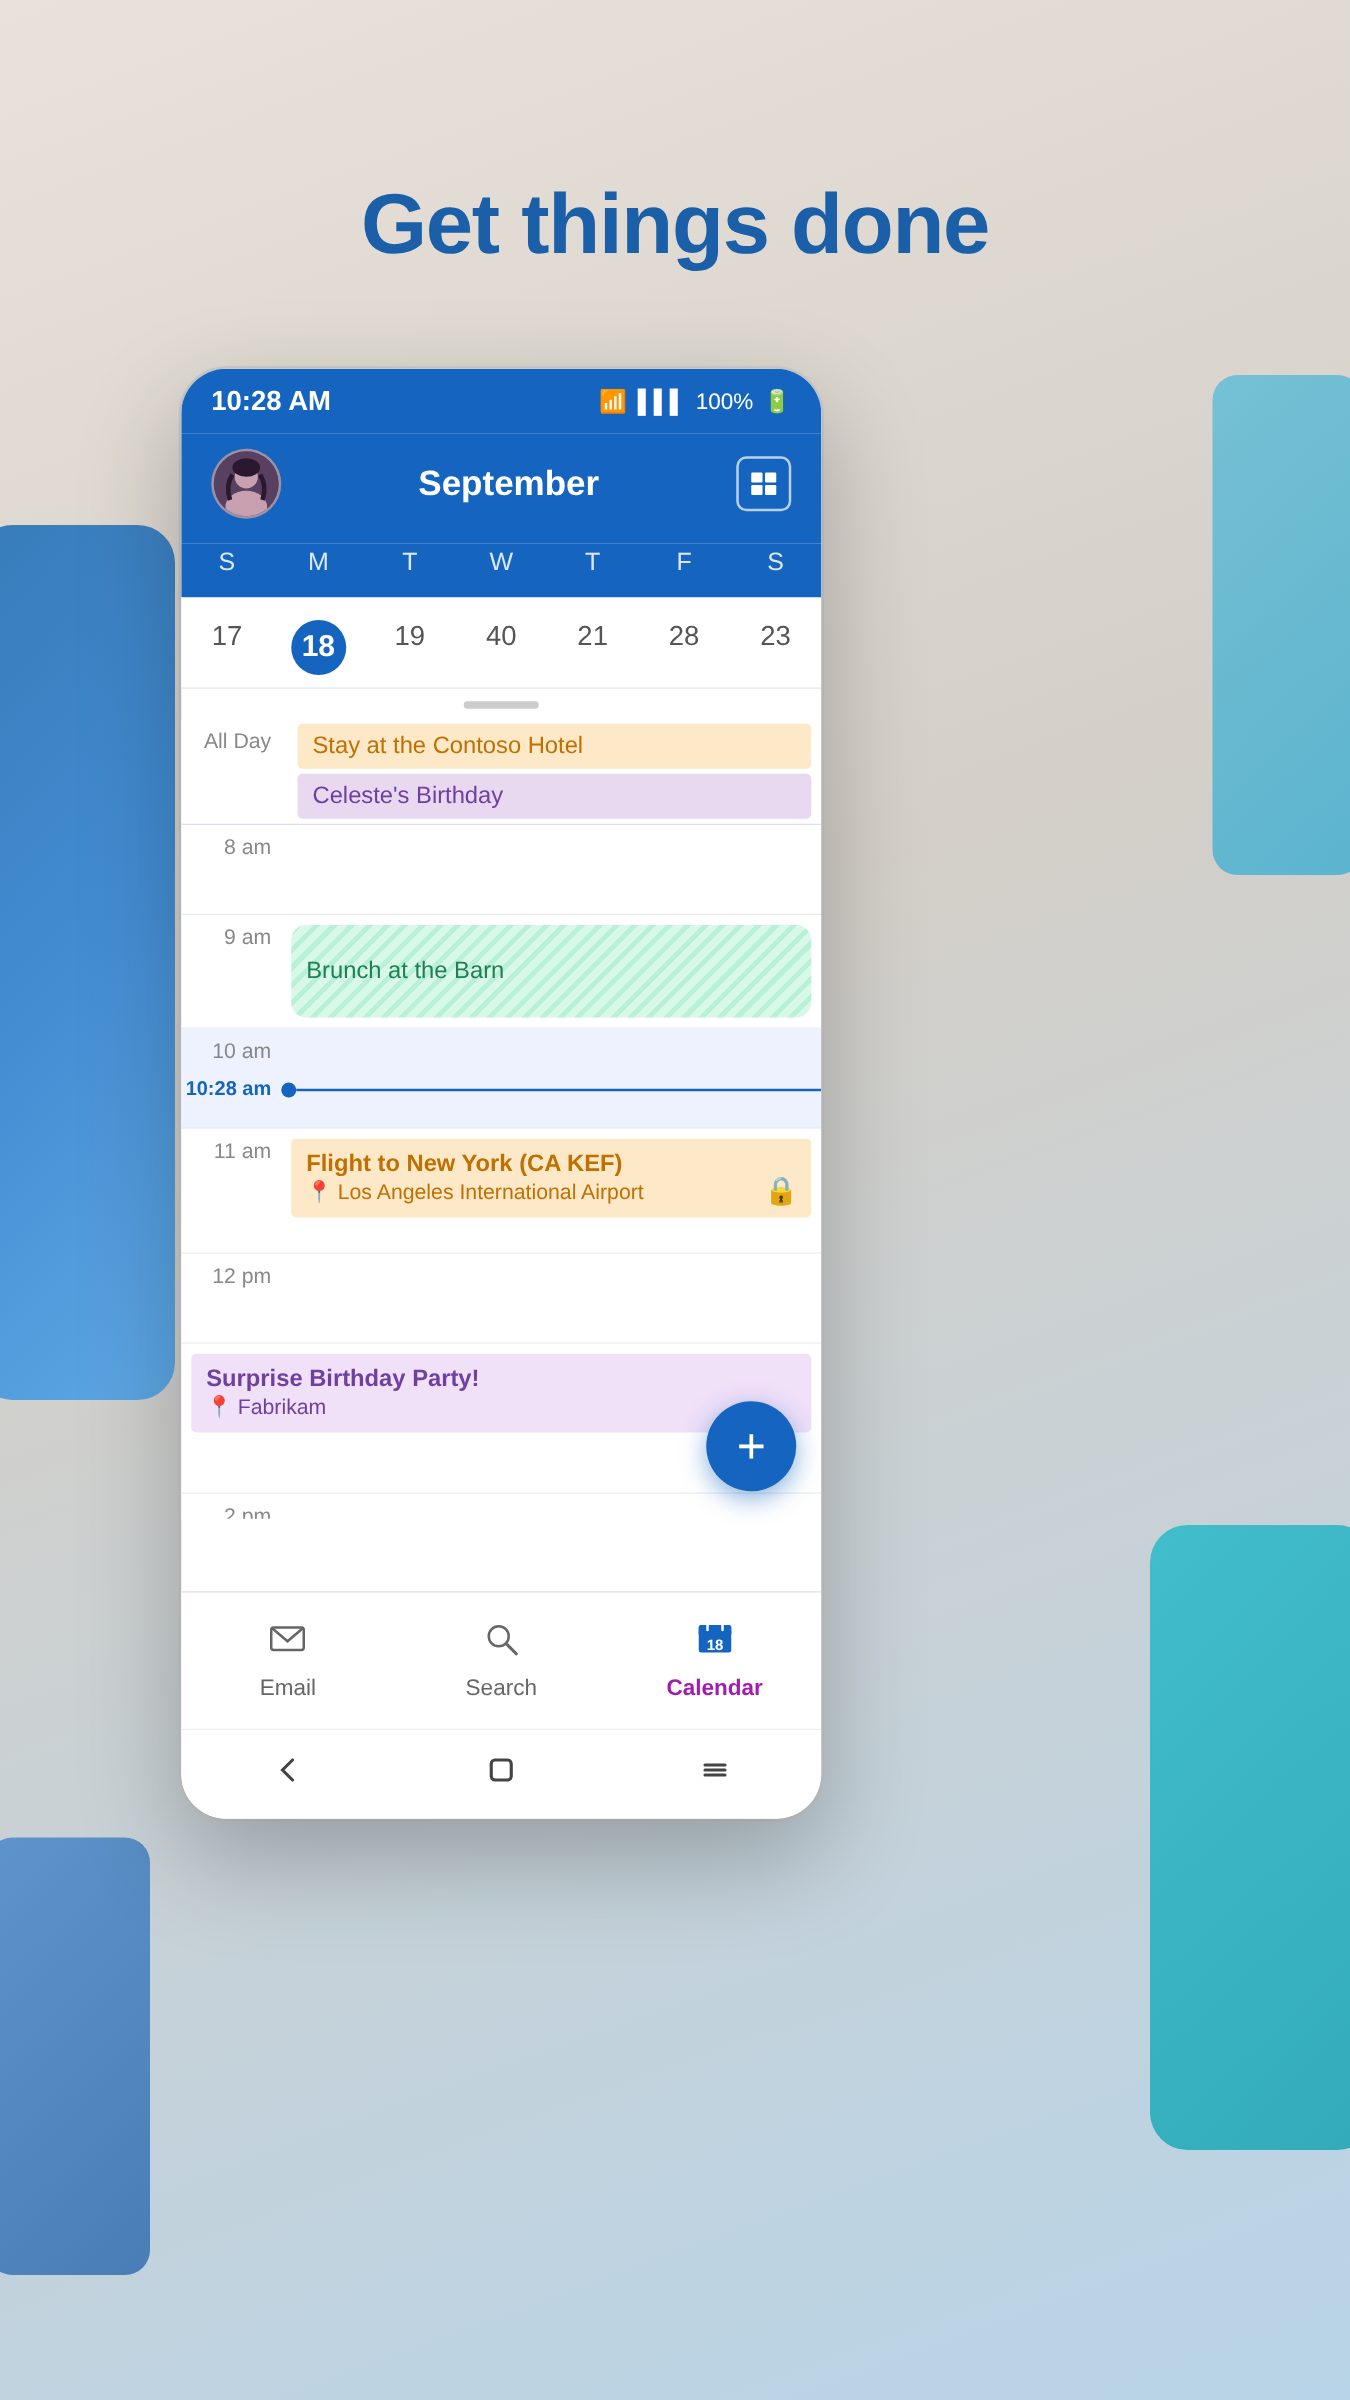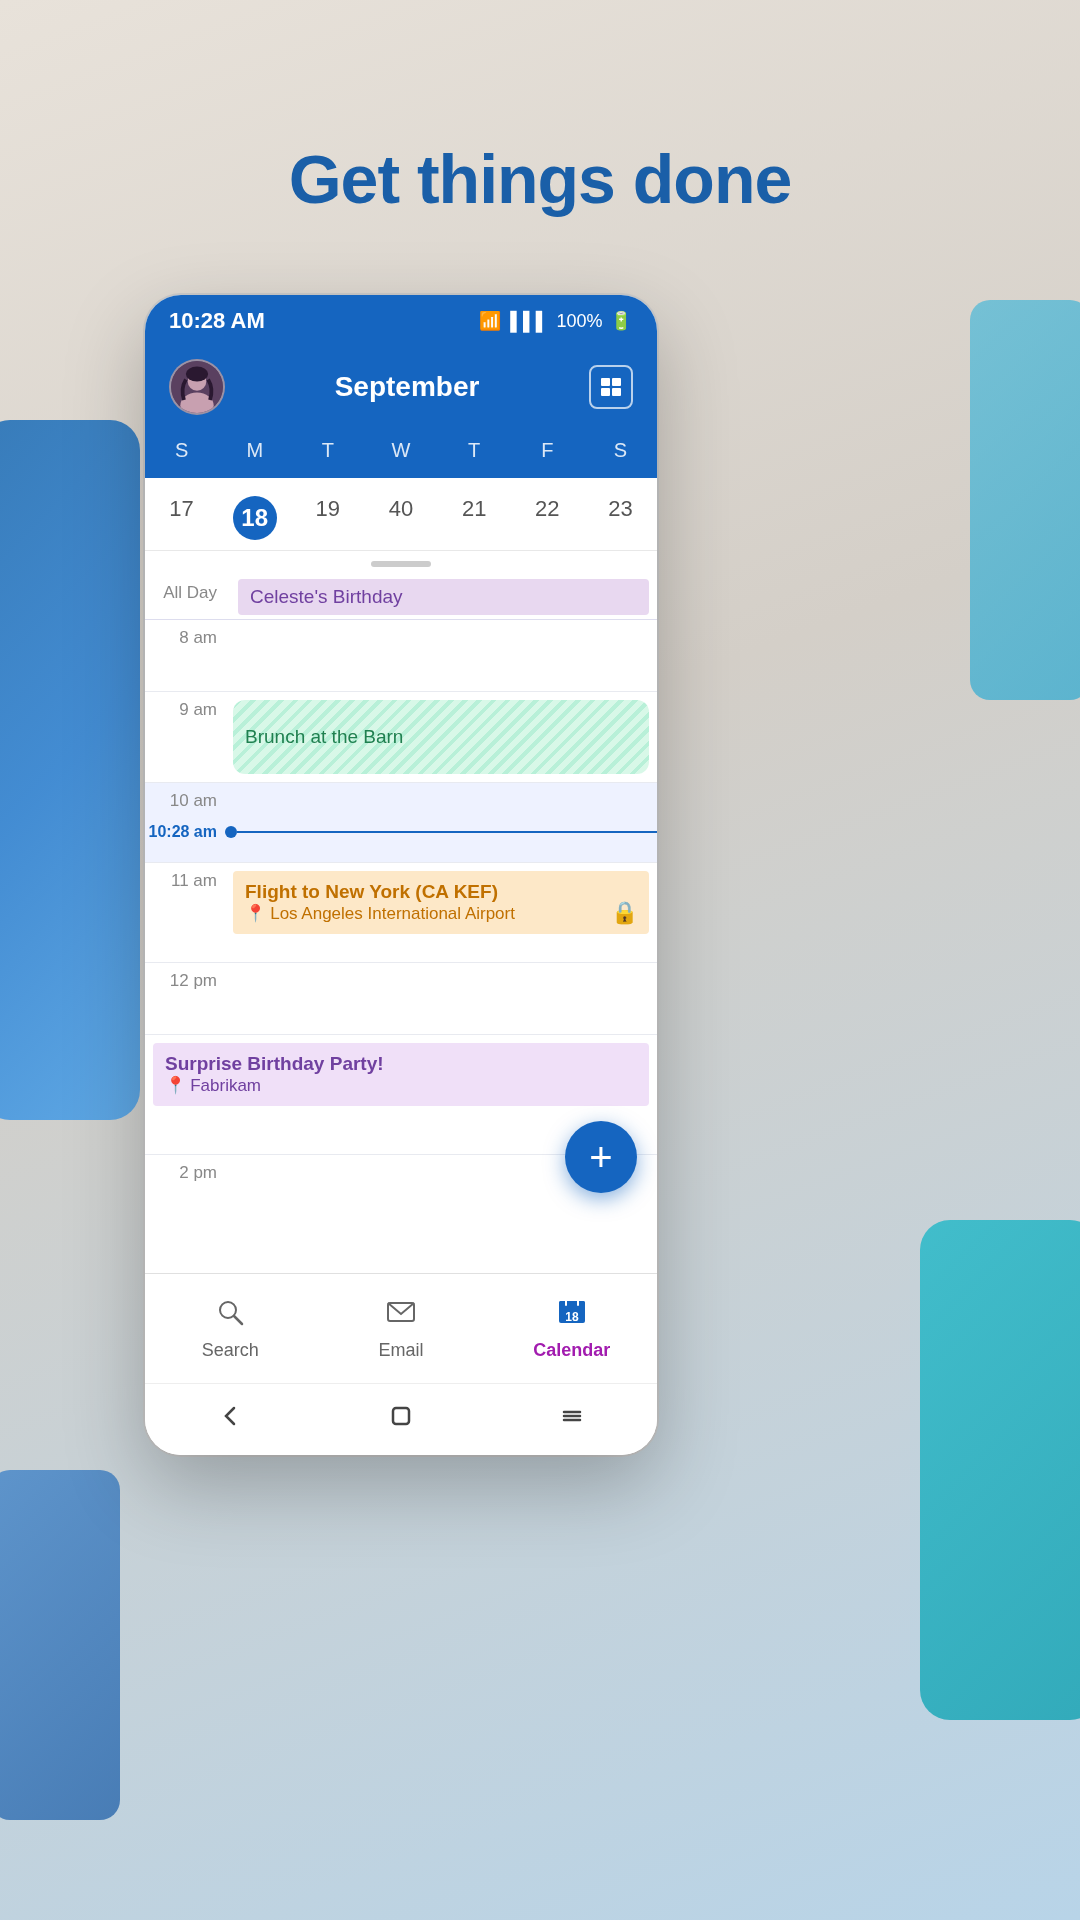--- a/index.html
+++ b/index.html
@@ -476,32 +476,33 @@
     </div>
 
     <div class="week-row">
       <div class="day-cell">17</div>
       <div class="day-cell today">
         <div class="day-num">18</div>
       </div>
       <div class="day-cell">19</div>
       <div class="day-cell">40</div>
       <div class="day-cell">21</div>
-      <div class="day-cell">22</div>
+      <div class="day-cell">28</div>
       <div class="day-cell">23</div>
     </div>
 
     <div class="drag-handle"></div>
 
     <div class="schedule-container">
       <div class="schedule-scroll">
 
         <div class="all-day-section">
           <div class="time-label-col">All Day</div>
           <div class="all-day-events">
+            <div class="event-chip-orange">Stay at the Contoso Hotel</div>
             <div class="event-chip-purple">Celeste's Birthday</div>
           </div>
         </div>
 
         <div class="time-row">
           <div class="time-label">8 am</div>
           <div class="time-content"></div>
         </div>
 
         <div class="time-row">
@@ -560,34 +561,34 @@
 
       </div>
 
       <div class="fab">+</div>
     </div>
 
     <div class="bottom-nav">
       <div class="nav-item">
         <div class="nav-icon">
           <svg width="30" height="30" viewBox="0 0 30 30" fill="none">
+            <rect x="2" y="6" width="26" height="18" rx="2" stroke="#666" stroke-width="2" fill="none"></rect>
+            <polyline points="2,6 15,17 28,6" stroke="#666" stroke-width="2" fill="none"></polyline>
+          </svg>
+        </div>
+        <div class="nav-label">Email</div>
+      </div>
+      <div class="nav-item">
+        <div class="nav-icon">
+          <svg width="30" height="30" viewBox="0 0 30 30" fill="none">
             <circle cx="13" cy="13" r="8" stroke="#666" stroke-width="2" fill="none"></circle>
             <line x1="19" y1="19" x2="27" y2="27" stroke="#666" stroke-width="2.5" stroke-linecap="round"></line>
           </svg>
         </div>
         <div class="nav-label">Search</div>
-      </div>
-      <div class="nav-item">
-        <div class="nav-icon">
-          <svg width="30" height="30" viewBox="0 0 30 30" fill="none">
-            <rect x="2" y="6" width="26" height="18" rx="2" stroke="#666" stroke-width="2" fill="none"></rect>
-            <polyline points="2,6 15,17 28,6" stroke="#666" stroke-width="2" fill="none"></polyline>
-          </svg>
-        </div>
-        <div class="nav-label">Email</div>
       </div>
       <div class="nav-item">
         <div class="nav-icon active">
           <svg width="30" height="30" viewBox="0 0 30 30" fill="none">
             <rect x="2" y="4" width="26" height="22" rx="2" fill="#1565c0"></rect>
             <rect x="2" y="4" width="26" height="8" rx="2" fill="#1565c0"></rect>
             <rect x="2" y="9" width="26" height="3" fill="#1565c0"></rect>
             <text x="15" y="24" text-anchor="middle" fill="white" font-size="12" font-weight="bold">18</text>
             <line x1="9" y1="2" x2="9" y2="8" stroke="white" stroke-width="2" stroke-linecap="round"></line>
             <line x1="21" y1="2" x2="21" y2="8" stroke="white" stroke-width="2" stroke-linecap="round"></line>

